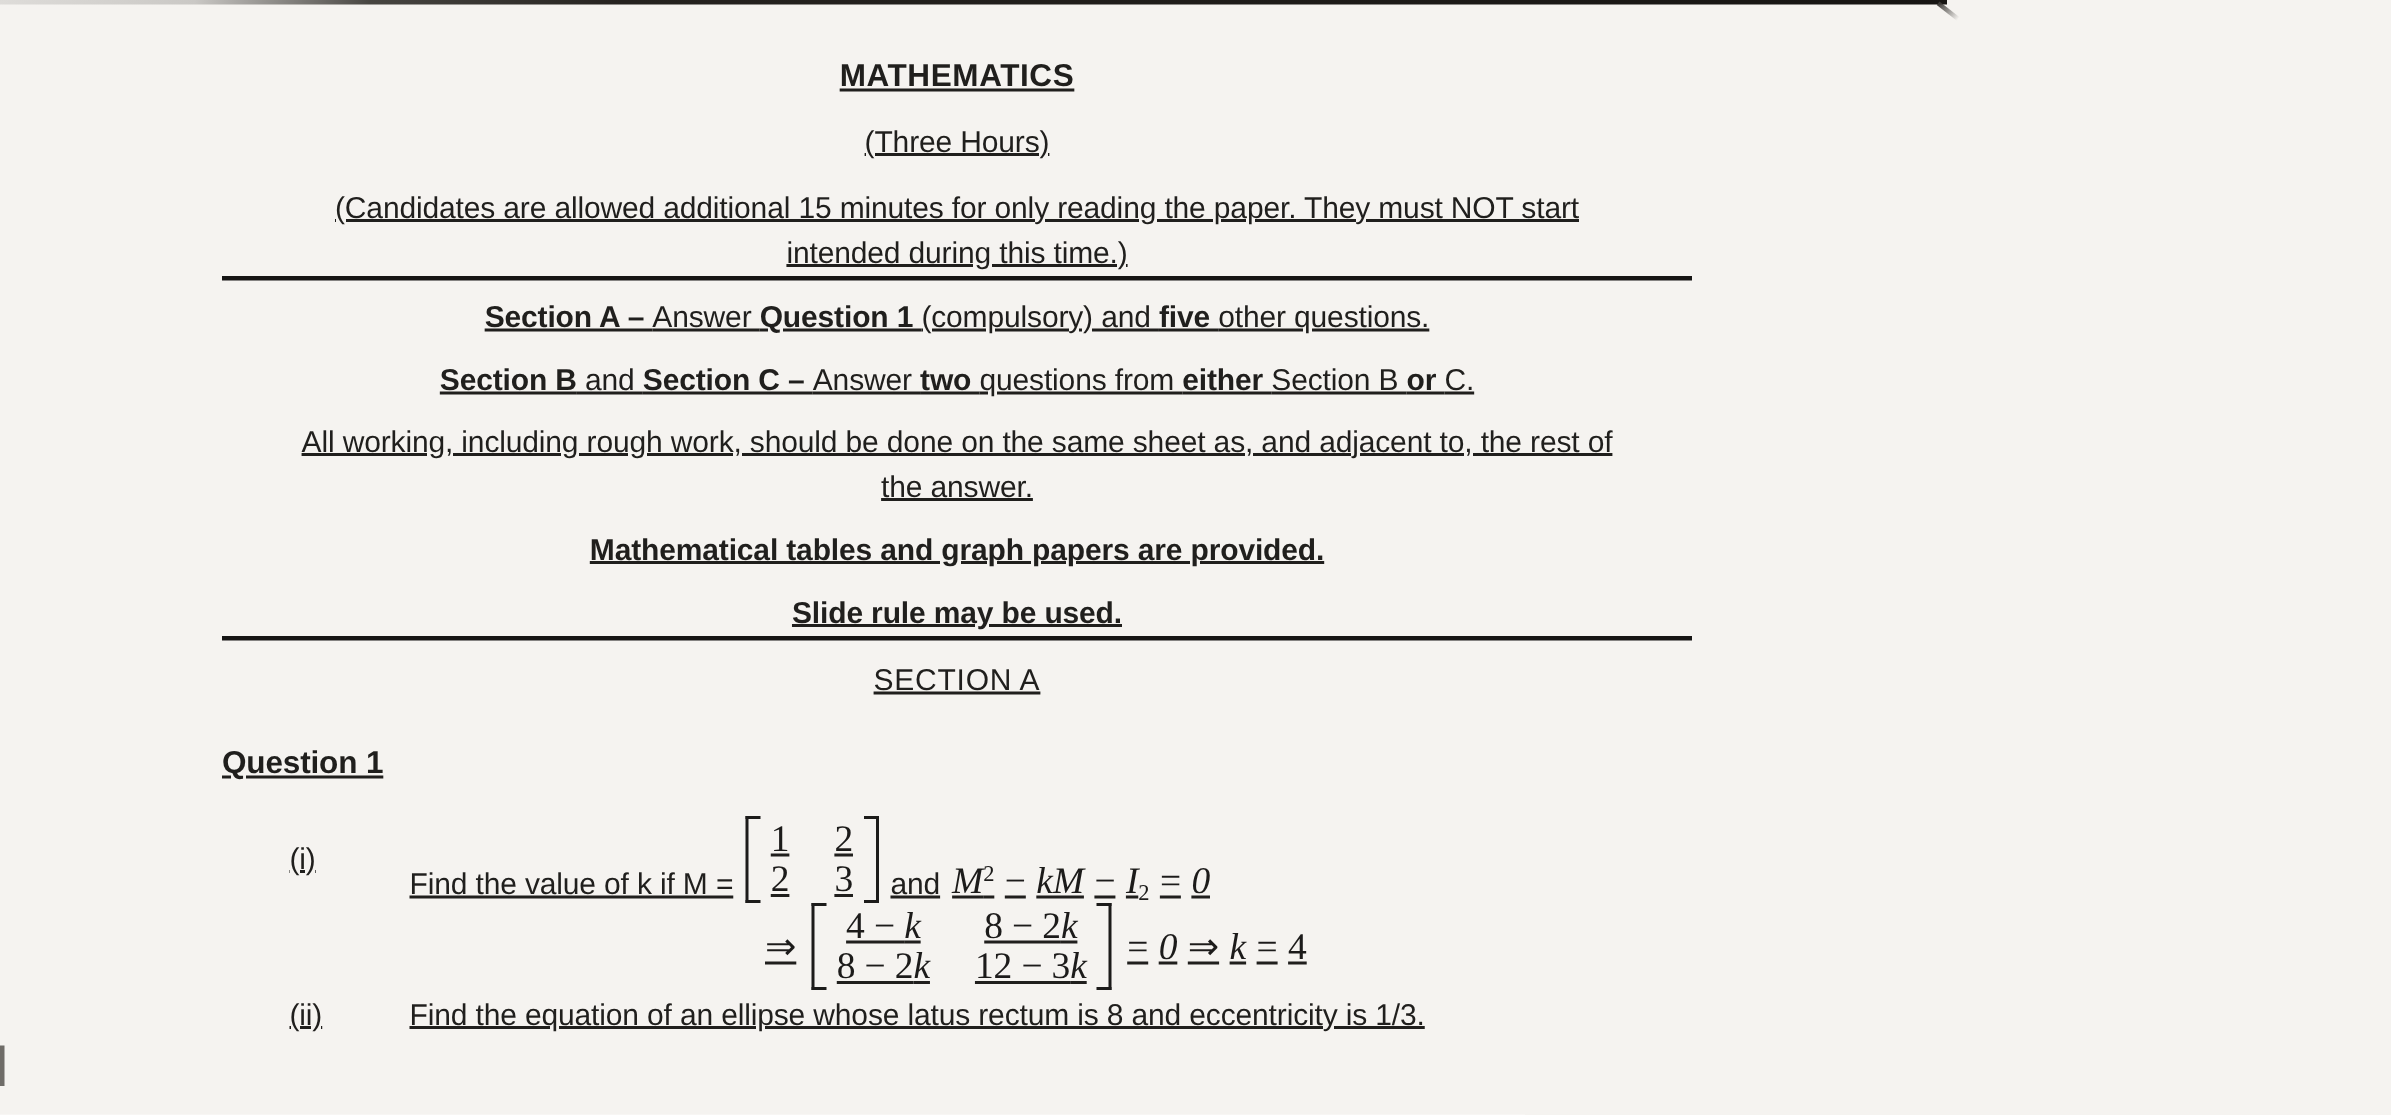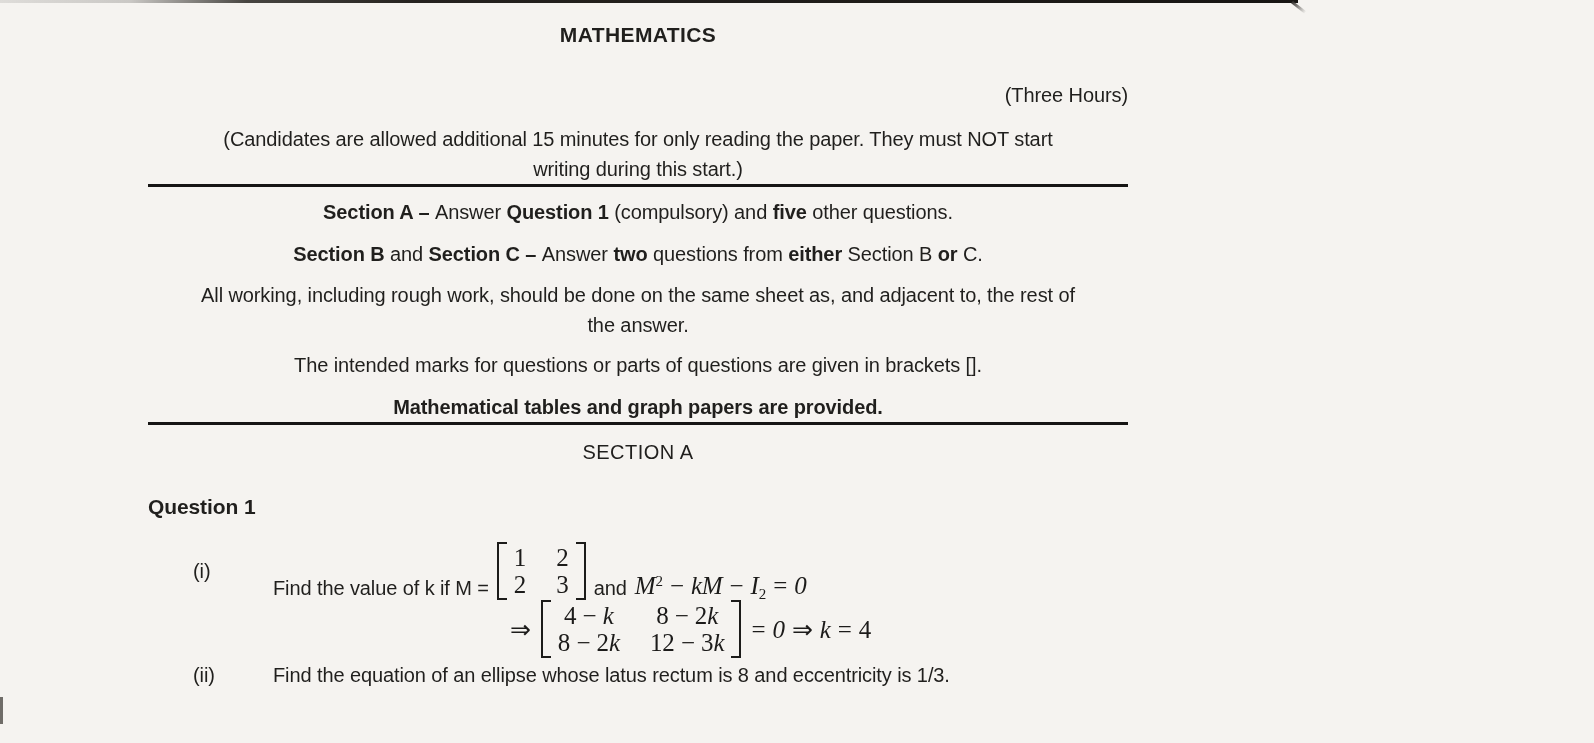--- a/index.html
+++ b/index.html
@@ -2,26 +2,26 @@
 <html><head>
 <meta charset="utf-8">
 <style>
   html,body { margin:0; padding:0; }
   .page {
     position:relative; width:1594px; height:743px;
     background:#f5f3f0; color:#201f1d; overflow:hidden;
     font-family:"Liberation Sans", sans-serif; font-size:20px;
     letter-spacing:-0.1px;
   }
-  .content { position:absolute; left:148px; top:0; width:980px; }
+  .content { position:absolute; left:148px; top:16px; width:980px;text-decoration:underline; }
   .center { text-align:center; white-space:nowrap; }
   .line   { line-height:30px; }
   .b      { font-weight:700; }
   .title  { padding-top:22px; line-height:26px; font-size:21px; font-weight:700; letter-spacing:0.4px; }
-  .duration   { margin-top:32px;text-align:right; }
+  .duration   { margin-top:16px; }
   .cand1      { margin-top:14px;text-align:center; }
   .rule       { height:0; border-top:3px solid #161514; }
   .rule1      { margin-top:0; }
   .inst1      { margin-top:10px; }
   .inst2      { margin-top:12px; }
   .inst3a     { margin-top:11px; }
   .inst4      { margin-top:10px; }
   .inst5      { margin-top:12px; }
   .inst6      { margin-top:12px; }
   .sectionA   { margin-top:12px; letter-spacing:0.5px; }
@@ -58,32 +58,32 @@
 <div class="page">
   <div class="top-edge"></div>
   <div class="top-tick"></div>
   <div class="bl-edge"></div>
 
   <div class="content">
 
     <div class="center title">MATHEMATICS</div>
     <div class="center line duration">(Three Hours)</div>
     <div class="center line cand1">(Candidates are allowed additional 15 minutes for only reading the paper. They must NOT start</div>
-    <div class="center line">writing during this start.)</div>
+    <div class="center line">intended during this time.)</div>
 
     <div class="rule rule1"></div>
 
     <div class="center line inst1"><span class="b">Section A – </span><span>Answer </span><span class="b">Question 1 </span><span>(compulsory) and </span><span class="b">five </span><span>other questions.</span></div>
 
     <div class="center line inst2"><span class="b">Section B</span><span> and </span><span class="b">Section C – </span><span>Answer </span><span class="b">two </span><span>questions from </span><span class="b">either </span><span>Section B </span><span class="b">or </span><span>C.</span></div>
 
     <div class="center line inst3a">All working, including rough work, should be done on the same sheet as, and adjacent to, the rest of</div>
     <div class="center line">the answer.</div>
-    <div class="center line inst4">The intended marks for questions or parts of questions are given in brackets [].</div>
     <div class="center line inst5 b">Mathematical tables and graph papers are provided.</div>
+    <div class="center line inst6 b">Slide rule may be used.</div>
 
     <div class="rule"></div>
 
     <div class="center line sectionA">SECTION A</div>
 
     <div class="qheading">Question 1</div>
 
     <div class="qrow qrow-i">
       <div class="qlabel">(i)</div>
       <div class="qtext">

